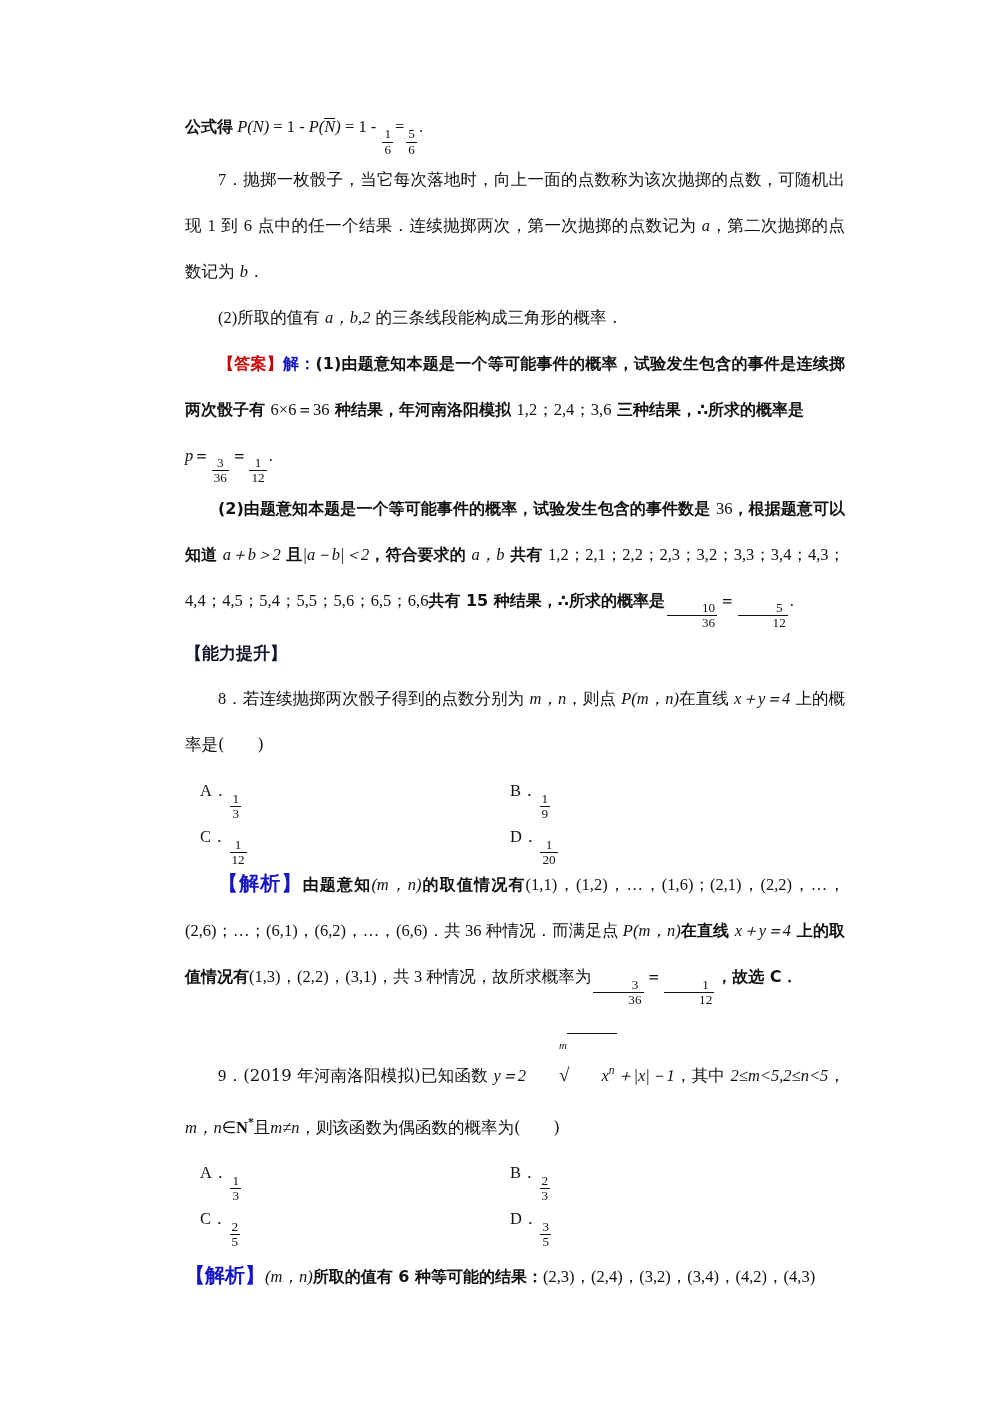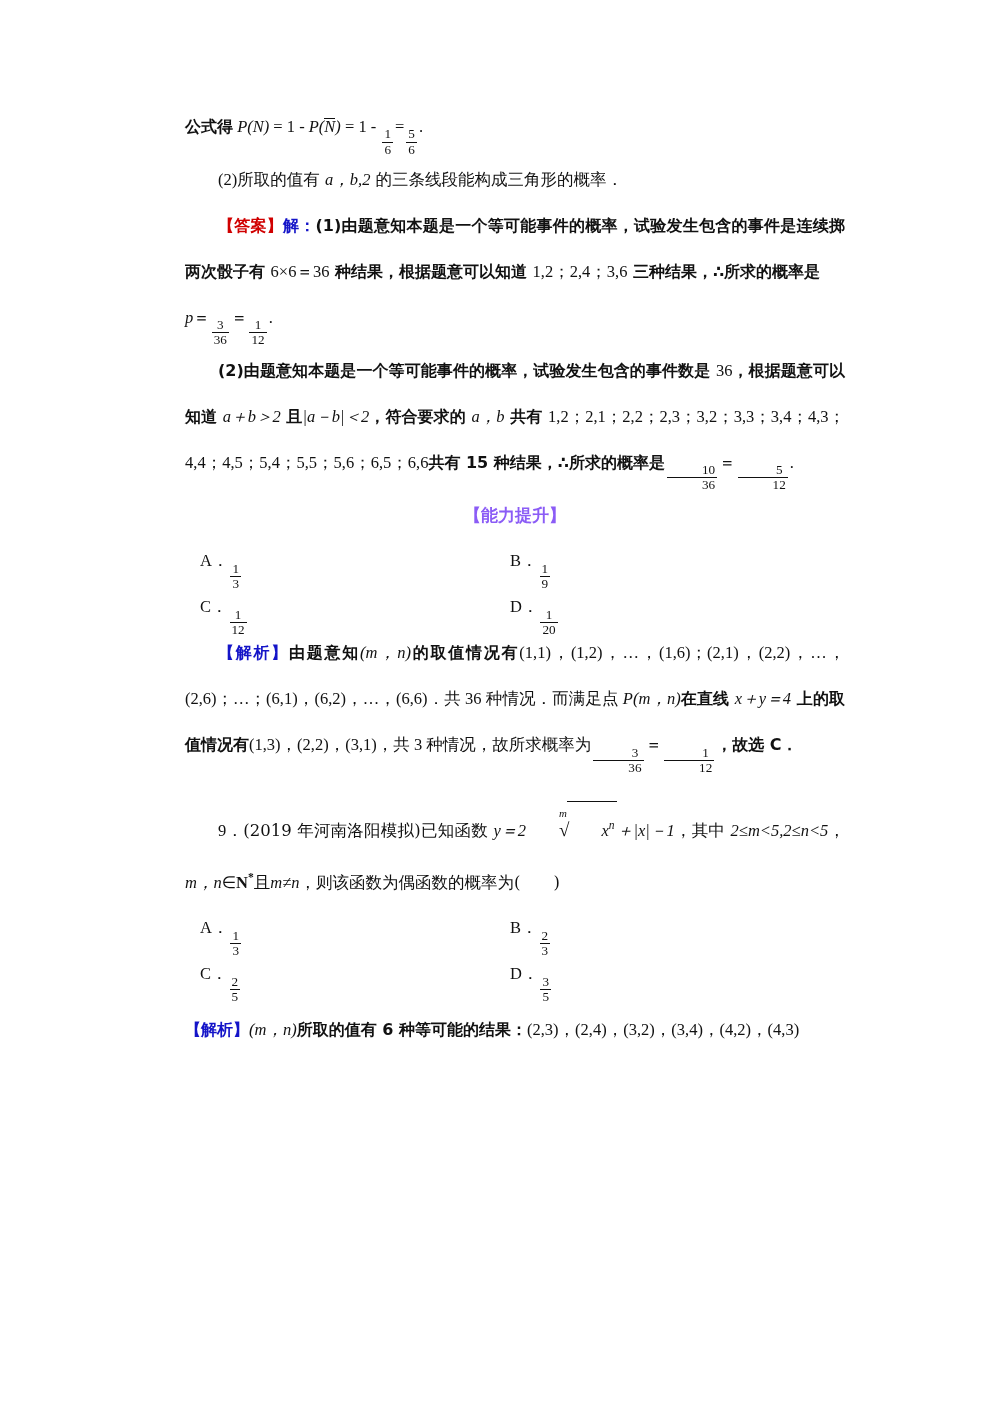--- a/index.html
+++ b/index.html
@@ -46,43 +46,42 @@
   .label-ans {
     color: #d00000;
     font-weight: bold;
     font-family: Liberation Serif, serif;
     font-size: 16px;
   }
   .label-exp {
     color: #1414c8;
     font-weight: bold;
     font-family: "DejaVu Sans", "Liberation Sans", sans-serif;
-    font-size: 16px;
+    font-size: 20px;
     margin-top: 45px;
   }
   .blue-jie {
     color: #1414c8;
     font-weight: bold;
     font-family: "DejaVu Sans", "Liberation Sans", sans-serif;
     font-size: 16px;
   }
   .solid-cn {
     font-family: "DejaVu Sans", "Liberation Sans", sans-serif;
     font-size: 16px;
     font-weight: bold;
     color: #111;
   }
 
   
   .section-head {
-    text-align: center;
     font-family: "DejaVu Sans", "Liberation Sans", sans-serif;
     font-weight: bold;
     font-size: 17px;
-    color: #8b5cf6;
+    color: #0f172a;
     line-height: 46px;
   }
 
   
   .frac {
     display: inline-flex;
     flex-direction: column;
     align-items: center;
     justify-content: center;
     vertical-align: -0.48em;
@@ -112,21 +111,21 @@
   .radical .idx {
     position: absolute;
     left: 0px;
     top: -11px;
     font-size: 0.66em;
     font-style: italic;
   }
   .radical .sign { font-size: 1.15em; }
   .radical .rad-body {
     border-top: 1.1px solid #111;
-    padding: 0 2px 0 1px;
+    padding: 13px 2px 0 1px;
     display: inline-block;
     margin-left: -2px;
   }
 
   
   .opts {
     position: relative;
     line-height: 46px;
     font-size: 16.5px;
     height: 46px;
@@ -156,28 +155,31 @@
       <span class="num">= 1 - </span><span class="mi">P(</span><span class="mi obar">N</span><span class="mi">)</span>
       <span class="num">= 1 - </span><span class="frac">
           <span class="n">1</span>
           <span class="d">6</span>
         </span><span class="num">=</span><span class="frac">
           <span class="n">5</span>
           <span class="d">6</span>
         </span><span class="num">.</span>
     </div>
 
+    <div class="para indent">
+      <span class="num">7．</span><span class="cn-serif">抛掷一枚骰子，当它每次落地时，向上一面的点数称为该次抛掷的点数，可随机出现 </span><span class="num">1</span><span class="cn-serif"> 到 </span><span class="num">6</span><span class="cn-serif"> 点中的任一个结果．连续抛掷两次，第一次抛掷的点数记为 </span><span class="mi">a</span><span class="cn-serif">，第二次抛掷的点数记为 </span><span class="mi">b</span><span class="cn-serif">．</span>
+    </div>
 
 
     <div class="para indent">
       <span class="num">(2)</span><span class="cn-serif">所取的值有 </span><span class="mi">a，b,2</span><span class="cn-serif"> 的三条线段能构成三角形的概率．</span>
     </div>
 
     <div class="para indent">
-      <span class="label-ans">【答案】</span><span class="blue-jie">解：</span><span class="solid-cn">(1)</span><span class="solid-cn">由题意知本题是一个等可能事件的概率，试验发生包含的事件是连续掷两次骰子有 </span><span class="num">6×6＝36</span><span class="solid-cn"> 种结果，根据题意可以知道 </span><span class="num">1,2；2,4；3,6</span><span class="solid-cn"> 三种结果，∴所求的概率是</span>
+      <span class="label-ans">【答案】</span><span class="blue-jie">解：</span><span class="solid-cn">(1)</span><span class="solid-cn">由题意知本题是一个等可能事件的概率，试验发生包含的事件是连续掷两次骰子有 </span><span class="num">6×6＝36</span><span class="solid-cn"> 种结果，年河南洛阳模拟 </span><span class="num">1,2；2,4；3,6</span><span class="solid-cn"> 三种结果，∴所求的概率是</span>
     </div>
 
     <div class="para">
       <span class="mi">p</span><span class="num">＝</span><span class="frac">
           <span class="n">3</span>
           <span class="d">36</span>
         </span><span class="num">＝</span><span class="frac">
           <span class="n">1</span>
           <span class="d">12</span>
         </span><span class="num">.</span>
@@ -188,20 +190,23 @@
           <span class="n">10</span>
           <span class="d">36</span>
         </span><span class="num">＝</span><span class="frac">
           <span class="n">5</span>
           <span class="d">12</span>
         </span><span class="num">.</span>
     </div>
 
     <div class="section-head">【能力提升】</div>
 
+    <div class="para indent">
+      <span class="num">8．</span><span class="cn-serif">若连续抛掷两次骰子得到的点数分别为 </span><span class="mi">m，n</span><span class="cn-serif">，则点 </span><span class="mi">P(m，n)</span><span class="cn-serif">在直线 </span><span class="mi">x＋y＝4</span><span class="cn-serif"> 上的概率是(　　)</span>
+    </div>
 
     <div class="opts">
       <span class="opt left"><span class="opt-key">A．</span><span class="frac">
             <span class="n">1</span>
             <span class="d">3</span>
           </span></span>
       <span class="opt right"><span class="opt-key">B．</span><span class="frac">
             <span class="n">1</span>
             <span class="d">9</span>
           </span></span>

